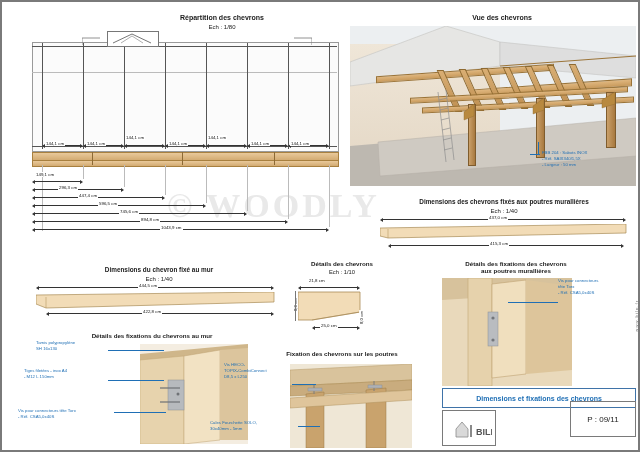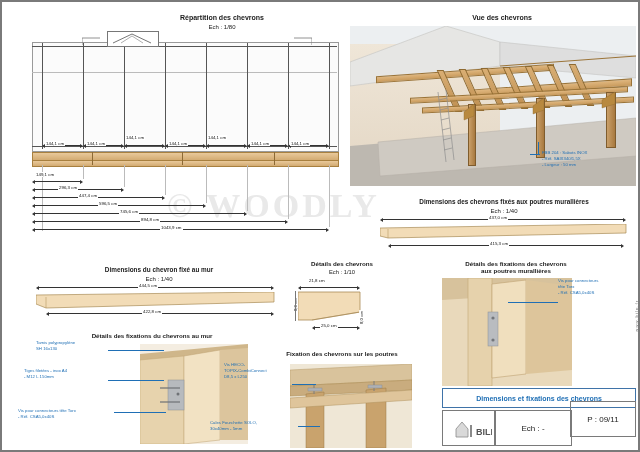--- a/index.html
+++ b/index.html
@@ -336,20 +336,17 @@
     <span class="blue" style="font-size:7px;font-weight:bold;">Dimensions et fixations des chevrons</span>
   </div>
 
   <div class="logo" style="left:440px;top:408px;width:52px;height:34px;">
     <svg width="46" height="30" viewBox="0 0 46 30">
       <polygon points="10,16 16,9 22,16 22,24 10,24" fill="#d9d9d9" stroke="#8a8a8a" stroke-width="0.8"></polygon>
       <rect x="24" y="12" width="2" height="12" fill="#8a8a8a"></rect>
       <text x="30" y="22" font-family="Liberation Sans" font-size="9" font-weight="bold" fill="#555">BILP</text>
     </svg>
   </div>
-  <div class="cell" style="left:492px;top:408px;width:76px;height:34px;">
-    <span>Ech : -</span>
-  </div>
   <div class="cell" style="left:568px;top:399px;width:64px;height:34px;">
     <span>P : 09/11</span>
   </div>
 
 </div>
 
 </body></html>

